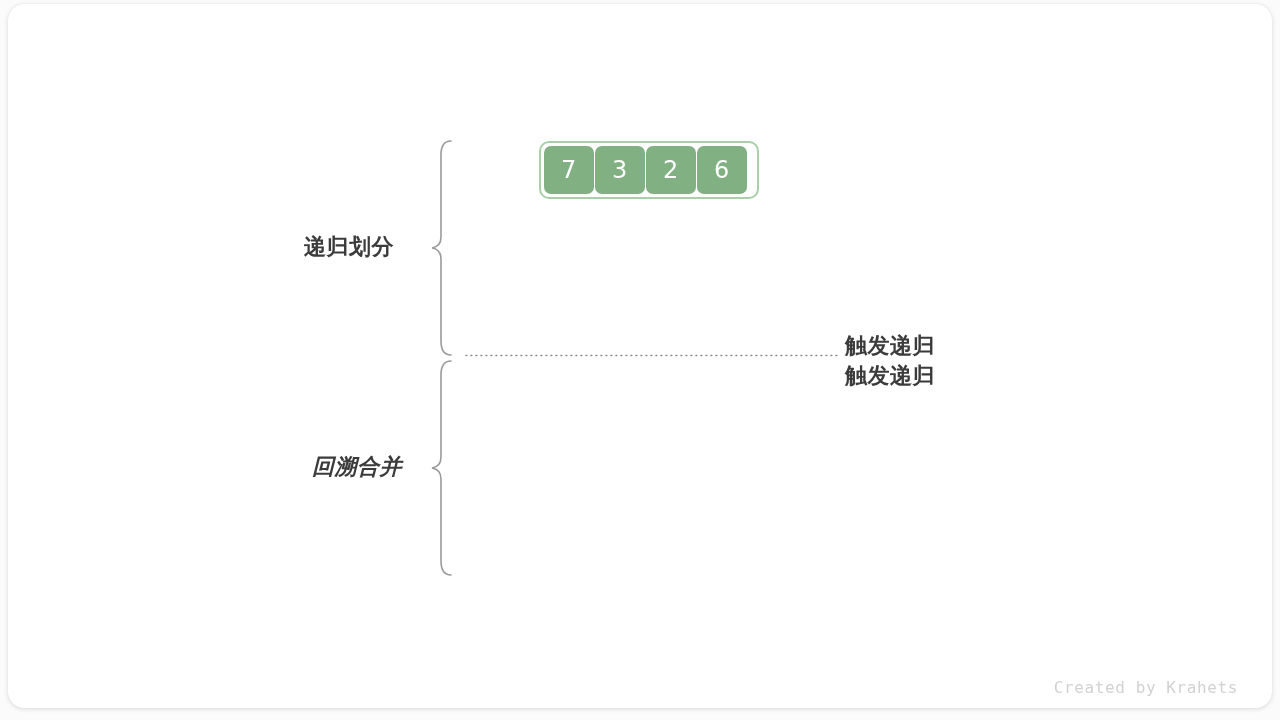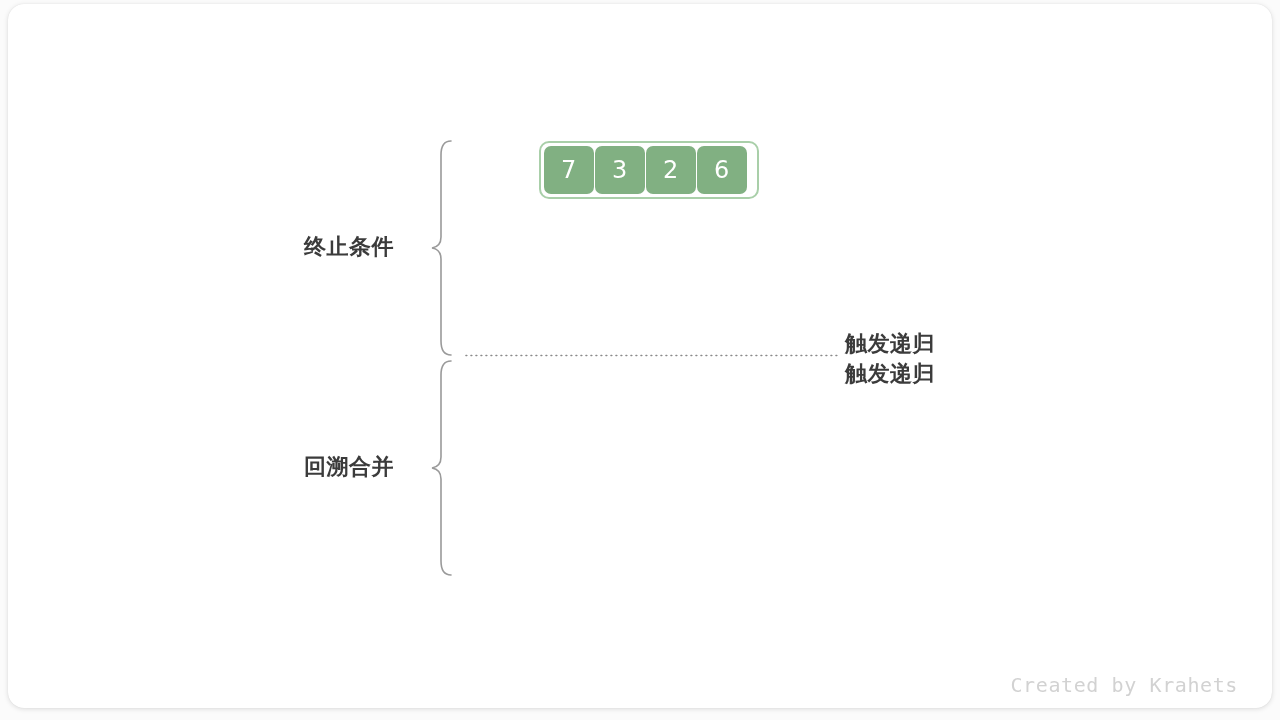--- a/index.html
+++ b/index.html
@@ -76,43 +76,43 @@
   .side-label {
     position: absolute;
     font-size: 22px;
     font-weight: 700;
     color: #3b3b3b;
     white-space: nowrap;
     letter-spacing: 0.5px;
     line-height: 1;
   }
   .side-label.divide { left: 304px; top: 236px; }
-  .side-label.merge  { left: 304px; top: 456px; }
+  .side-label.merge  { left: 312px; top: 456px; font-style: italic; }
 
   
   .right-note {
     position: absolute;
     left: 845px;
     top: 331px;
     font-size: 22px;
     font-weight: 700;
     color: #3b3b3b;
     line-height: 30px;
     white-space: nowrap;
     letter-spacing: 0.5px;
   }
-  .right-note div { display: block; font-family: Liberation Mono, monospace; }
+  .right-note div { display: block; }
 
   
   .watermark {
     position: absolute;
     right: 42px;
     bottom: 23px;
     font-family: "DejaVu Sans Mono", "Liberation Mono", monospace;
-    font-size: 20px;
+    font-size: 16px;
     color: #d2d2d2;
     letter-spacing: 0.6px;
     white-space: nowrap;
   }
 
   svg.lines {
     position: absolute;
     left: 0;
     top: 0;
     width: 1280px;
@@ -143,21 +143,21 @@
                C 443 361 441 367 441 375
                L 441 457
                C 441 464 438 467 432 468
                C 438 469 441 472 441 479
                L 441 561
                C 441 569 443 575 451 575" fill="none" stroke="#9a9a9a" stroke-width="1.6" stroke-linecap="round"></path>
 
       <line x1="466" y1="355.5" x2="837" y2="355.5" stroke="#8a8a8a" stroke-width="1.6" stroke-linecap="round" stroke-dasharray="0.8 4.2"></line>
     </svg>
 
-    <div class="side-label divide">终止条件</div>
+    <div class="side-label divide">递归划分</div>
 
     <div class="side-label merge">回溯合并</div>
 
     <div class="right-note">
       <div>触发递归</div>
       <div>触发递归</div>
     </div>
 
     <div class="array-wrap">
       <div class="cell">7</div>

